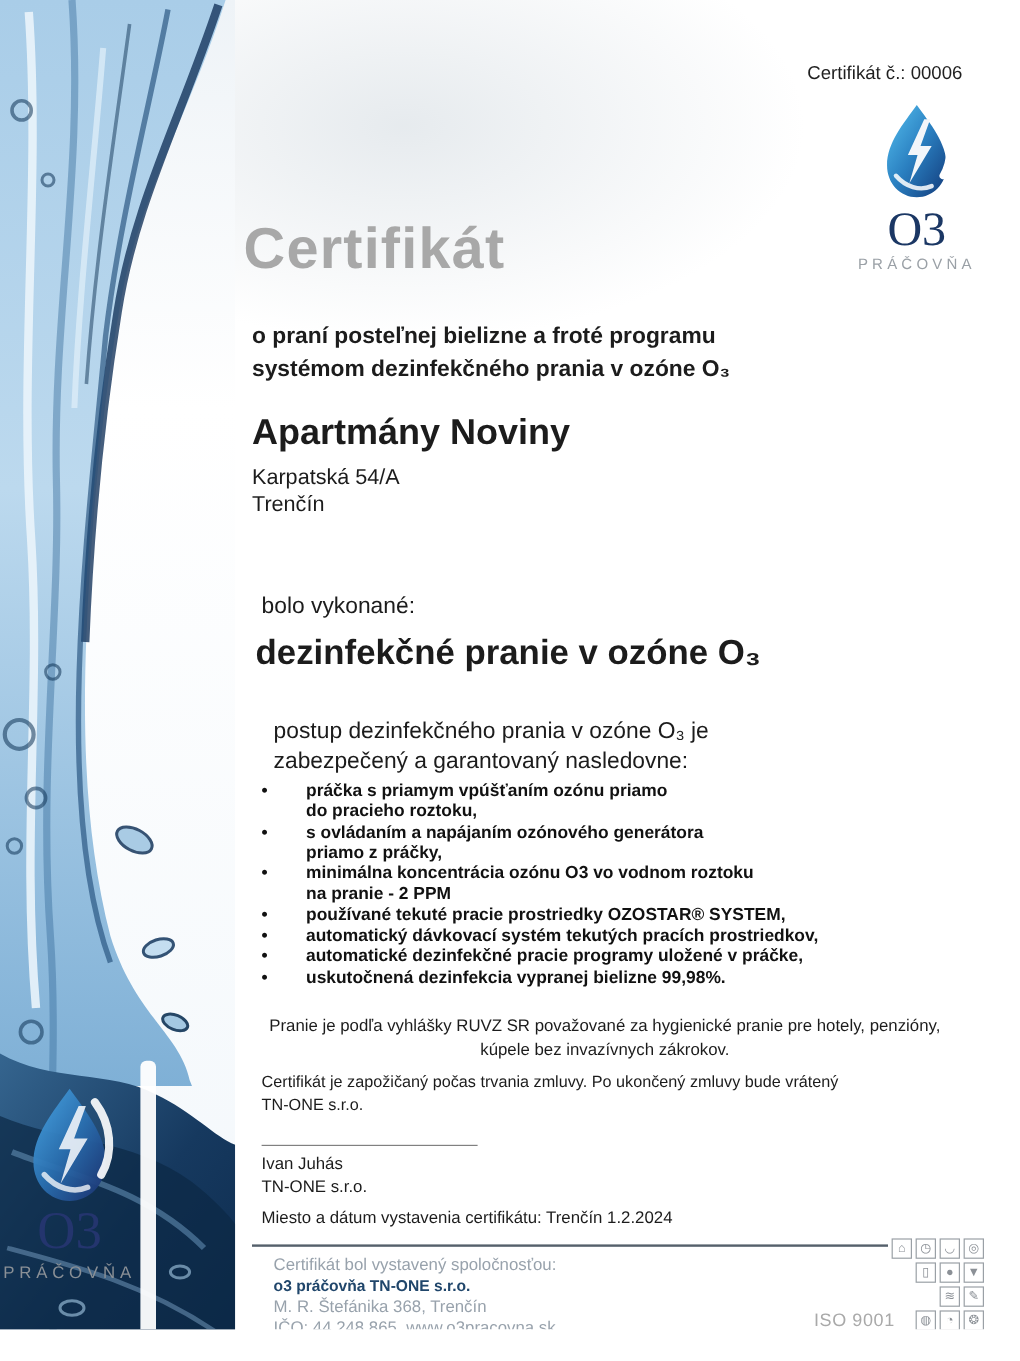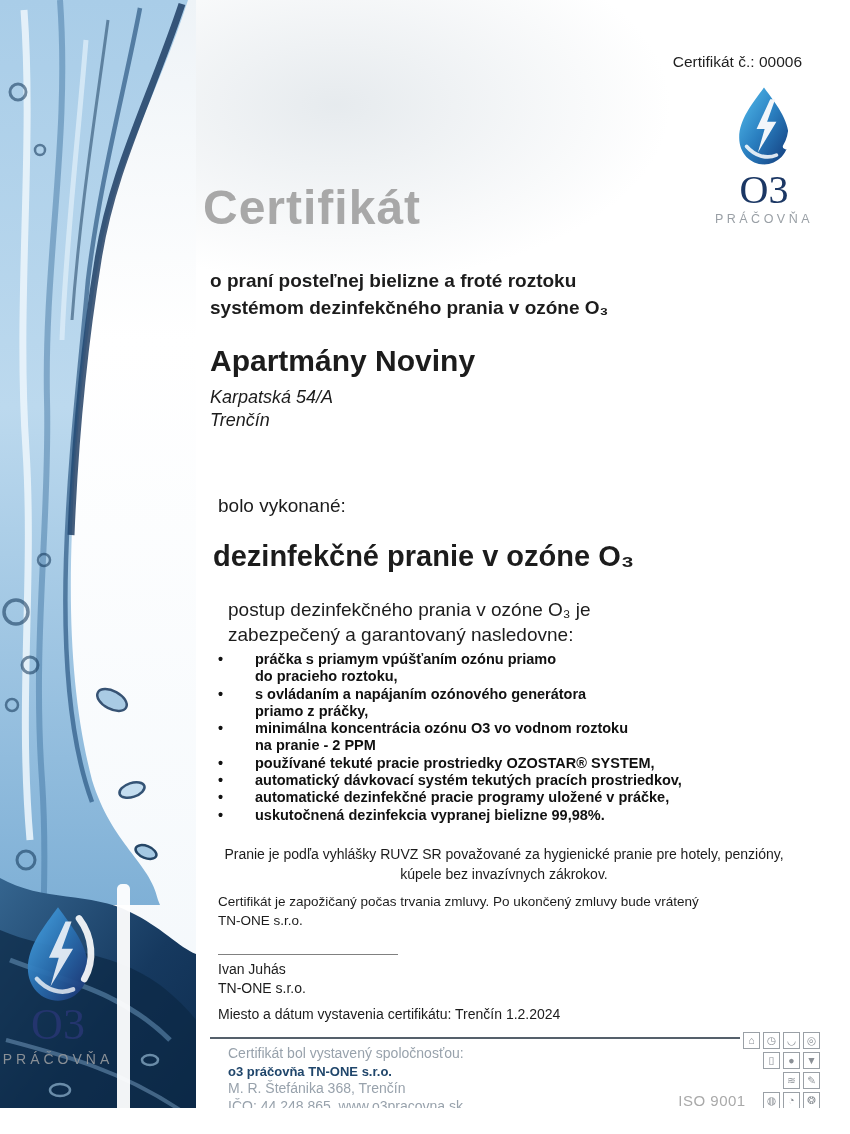--- a/index.html
+++ b/index.html
@@ -31,23 +31,23 @@
   .logo-o3 { font-family:"Liberation Serif","DejaVu Serif",serif; color:#1b3764; line-height:1; }
   .logo-top .logo-o3 { font-size:40px; margin-top:-2px; }
   .logo-bottom .logo-o3 { font-size:44px; margin-top:-4px; color:#24356e; }
   .logo-sub { color:#9aa0a6; letter-spacing:3.5px; }
   .logo-top .logo-sub { font-size:12.5px; margin-top:2px; }
   .logo-bottom .logo-sub { font-size:14px; margin-top:4px; letter-spacing:4px; color:#8a9096; }
 
   .doc-title { left:203px; top:180px; font-size:48px; font-weight:bold; color:#a8a8a8; letter-spacing:1px; }
   .subtitle { left:210px; top:268px; font-size:19px; font-weight:bold; line-height:1.4; }
   .client-name { left:210px; top:344px; font-size:30px; font-weight:bold; }
-  .client-addr { left:210px; top:386px; font-size:18px; line-height:1.3;font-style:italic; }
+  .client-addr { left:210px; top:386px; font-size:18px; line-height:1.3; }
   .performed { left:218px; top:495px; font-size:19px; }
-  .service-title { left:213px; top:540px; font-size:29px; font-weight:bold; }
+  .service-title { left:213px; top:528px; font-size:29px; font-weight:bold; }
   .intro { left:218px; top:597px; font-size:19px; line-height:1.32;margin-left:10px; }
 
   .bullets { left:218px; top:651px; width:480px; list-style:none; }
   .bullets li { display:flex; font-size:14.5px; font-weight:bold; line-height:17.3px; color:#111; }
   .bullets .marker { width:37px; flex:none; }
   .bullets .btext { white-space:pre-line; }
 
   .hygiene-note { left:214px; top:845px; font-size:14px; line-height:1.42; width:580px;text-align:center; }
   .loan-note { left:218px; top:893px; font-size:13.5px; line-height:1.4; width:540px; }
 
@@ -174,21 +174,21 @@
         <path d="M78 18 C96 42 99 74 85 98" stroke="#ffffff" stroke-width="9" fill="none" stroke-linecap="round" opacity=".9"></path>
         <path d="M22 98 C35 113 54 119 70 112" stroke="#ffffff" stroke-width="6" fill="none" opacity=".75" stroke-linecap="round"></path>
         <path d="M60 22 L38 70 L51 70 L40 108 L70 58 L55 58 L68 22 Z" fill="#eef3f8" opacity=".9"></path>
       </svg>
     </span>
     <span class="logo-o3">O3</span>
     <span class="logo-sub">PRÁČOVŇA</span>
   </div>
 
   <h1 class="abs doc-title">Certifikát</h1>
-  <div class="abs subtitle pre">o praní posteľnej bielizne a froté roztoku
+  <div class="abs subtitle pre">o praní posteľnej bielizne a froté programu
 systémom dezinfekčného prania v ozóne O₃</div>
 
   <div class="abs client-name">Apartmány Noviny</div>
   <div class="abs client-addr">
     <div>Karpatská 54/A</div>
     <div>Trenčín</div>
   </div>
 
   <div class="abs performed">bolo vykonané:</div>
   <div class="abs service-title">dezinfekčné pranie v ozóne O₃</div>

